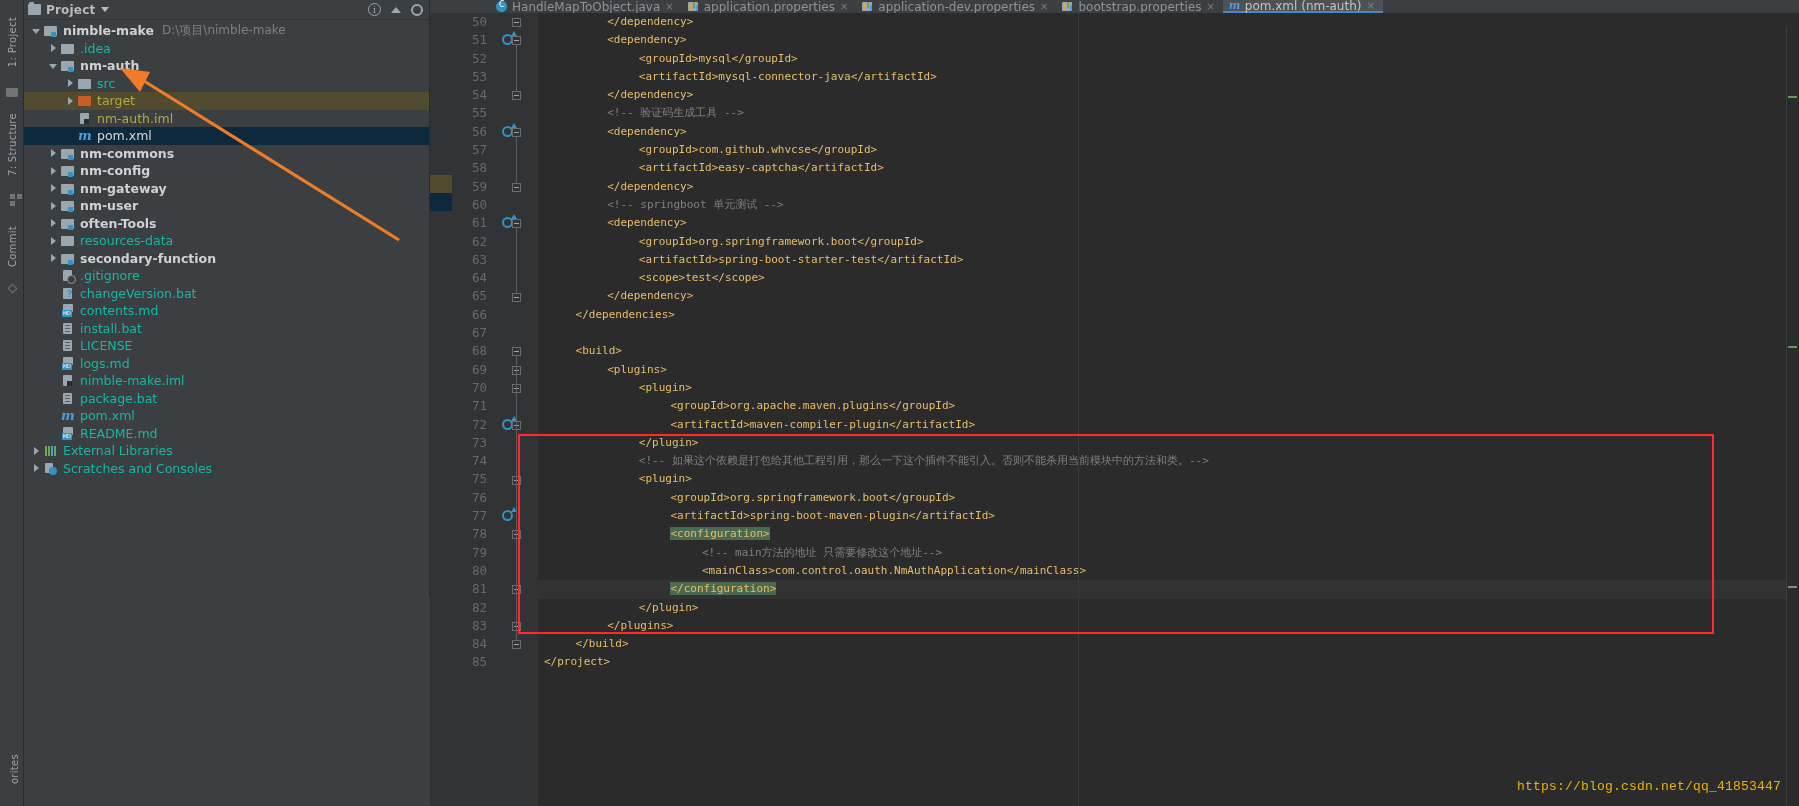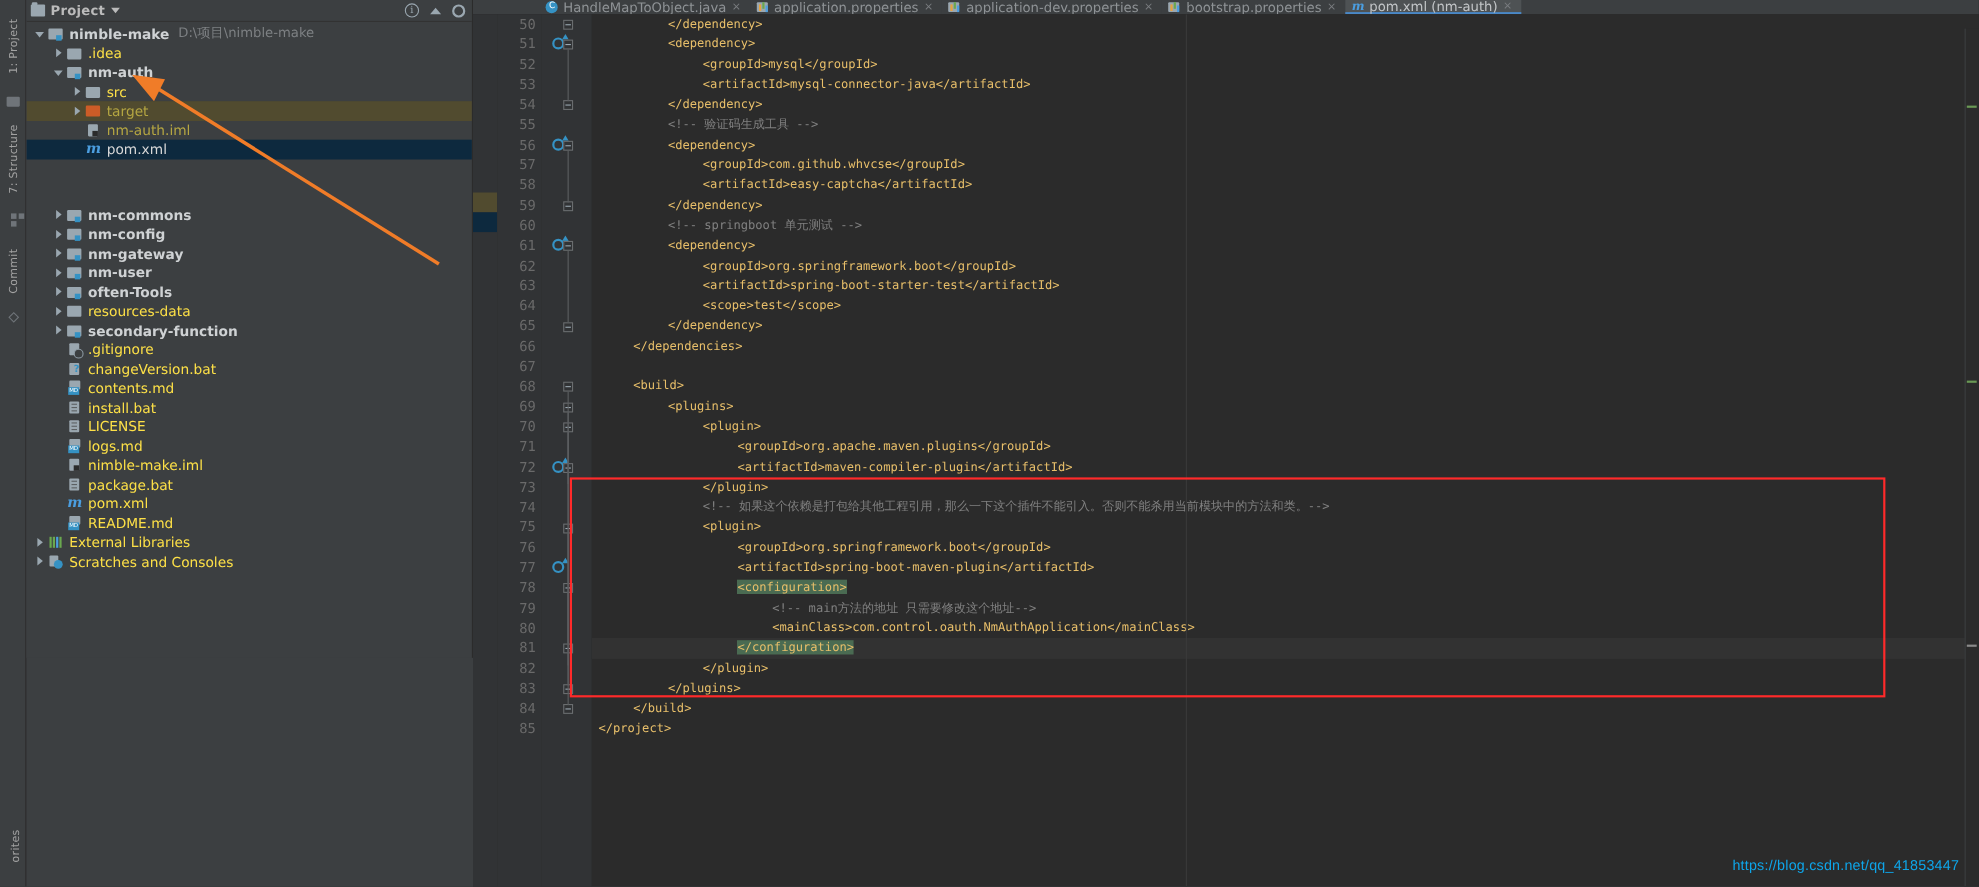--- a/index.html
+++ b/index.html
@@ -203,21 +203,21 @@
   .ic-scratch:before{
     content:""; position:absolute; left:1px; top:1px; width:8px;height:10px;
     background:#9aa7b0; border-radius:1px;
   }
   .ic-scratch:after{
     content:""; position:absolute; left:5px; top:5px; width:8px;height:8px;
     background:#3592c4; border-radius:50%;
   }
   .tlabel { font-size:12.5px; }
   .tlabel.bold { font-weight: bold; color: #cfd2d4;}
-  .tlabel.norm { color: #fde047; }
+  .tlabel.norm { color: #14b8a6; }
   .tlabel.olive { color: #b5a642; }
   .tlabel.white { color: #d8d8d8; }
   .tpath { color:#7d8083; font-size:12px; margin-left:8px; font-weight:normal;}
 
   
   .arrow-annot {
     position:absolute; left:0; top:0; width:406px; height:806px;
     pointer-events:none;
   }
 
@@ -371,23 +371,23 @@
   .sm-tick {
     position:absolute; right:2px; width:9px;height:2px;
   }
   .vline {
     position:absolute; top:0; bottom:0; width:1px; background:#3a3a3a;
   }
   
   .watermark {
     position:absolute;
     right: 18px; bottom: 12px;
-    color: #0ea5e9;
+    color: #eab308;
     font-size: 13px;
-    font-family: Liberation Sans, sans-serif;
+    font-family: Liberation Mono, monospace;
     letter-spacing: .2px;
   }
   
   .bl-fav {
     position:absolute; left:2px; bottom:4px;
   }
 </style>
 </head>
 <body>
 
@@ -460,21 +460,21 @@
         <div class="trow" style="padding-left: 42px;">
           <span class="arrow"></span>
           <span class="ic ic-iml"></span>
           <span class="tlabel olive">nm-auth.iml</span>
         </div>
         <div class="trow sel-blue" style="padding-left: 42px;">
           <span class="arrow"></span>
           <span class="ic ic-maven">m</span>
           <span class="tlabel white">pom.xml</span>
         </div>
-        <div class="trow" style="padding-left: 25px; margin-top: 42px;">
+        <div class="trow" style="padding-left: 25px;">
           <span class="arrow right"></span>
           <span class="ic ic-module"></span>
           <span class="tlabel bold">nm-commons</span>
         </div>
         <div class="trow" style="padding-left: 25px;">
           <span class="arrow right"></span>
           <span class="ic ic-module"></span>
           <span class="tlabel bold">nm-config</span>
         </div>
         <div class="trow" style="padding-left: 25px;">

